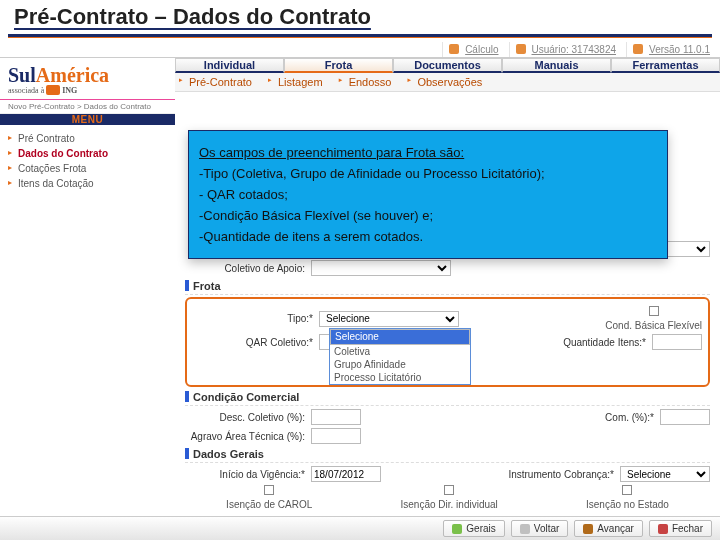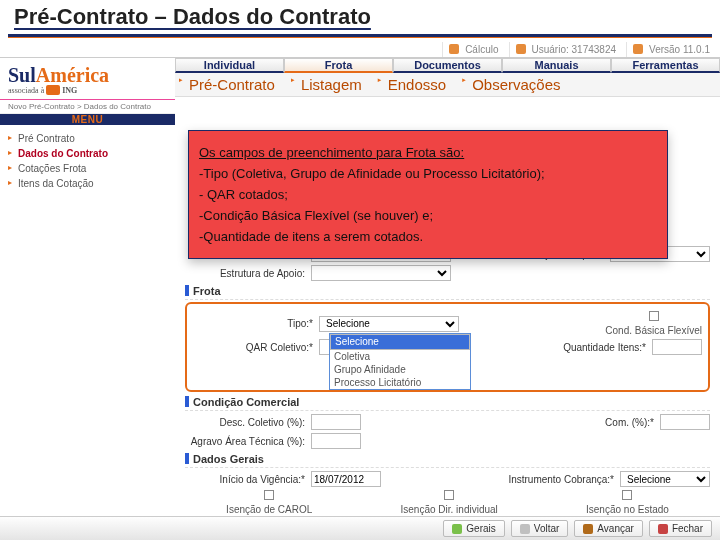--- a/index.html
+++ b/index.html
@@ -1,43 +1,43 @@
 <!DOCTYPE html>
 <html><head>
 <meta charset="utf-8">
 <style>
   * { box-sizing: border-box; margin: 0; padding: 0; }
   body { font-family: "Segoe UI", Arial, sans-serif; font-size: 11px; background: #fff; width: 720px; height: 540px; overflow: hidden; }
   .slide-title { font-size: 22px; font-weight: bold; color: #222; padding: 4px 8px 2px 14px; margin-bottom: 2px; text-decoration: underline; text-decoration-color: #1a2a66; text-underline-offset: 4px; }
   .title-rule { height: 4px; background: #e56a17; margin: 0 8px 4px 8px; border-top: 3px solid #1a2a66; border-bottom: 0; }
   .topbar { display: flex; border-bottom: 1px solid #ccc; font-size: 10px; color: #444; }
   .topbar .spacer { flex: 1; }
-  .topbar .itm { padding: 2px 10px 2px 22px; border-left: 1px solid #e4e4e4; position: relative; color: #888; }
+  .topbar .itm { padding: 2px 10px 2px 22px; border-left: 1px solid #e4e4e4; position: relative; color: #888; text-decoration: underline; }
   .topbar .itm::before { content: ""; position: absolute; left: 6px; top: 2px; width: 10px; height: 10px; background: #e58b3a; border-radius: 2px; }
   .app { display: flex; }
   .left { width: 175px; }
   .logo { padding: 6px 6px 4px 8px; font-family: "Times New Roman", serif; }
   .logo .sul { font-size: 20px; font-weight: bold; color: #1a2a66; }
   .logo .sul .a { color: #e56a17; margin-top: 45px; }
   .logo .ing { font-size: 8px; color: #555; margin-top: -2px; display: flex; align-items: center; gap: 2px; }
   .logo .ing .ico { width: 14px; height: 10px; background: #e56a17; border-radius: 2px; display: inline-block; }
   .bc { font-size: 8px; color: #777; padding: 2px 8px; border-top: 1px solid #ec4899; border-bottom: 1px solid #eee; }
   .menu-h { background: #1a2a66; color: #e56a17; font-weight: bold; text-align: center; font-size: 10px; padding: 0 0; letter-spacing: 0.5px; }
   .side { list-style: none; padding: 6px 8px; }
   .side li { padding: 2px 0 2px 10px; color: #555; font-size: 10px; position: relative; }
   .side li::before { content: "▸"; color: #e56a17; position: absolute; left: 0; font-size: 8px; }
   .side li.active a { color: #B00020; font-weight: bold; }
   .right { flex: 1; }
   .tabs { display: flex; }
   .tab { flex: 1; background: linear-gradient(#fcfcfc,#e8e8e8); border: 1px solid #ccc; border-bottom: 2px solid #1a2a66; text-align: center; font-size: 11px; padding: 0 0; color: #1a2a66; font-weight: bold; }
   .tab.active { background: linear-gradient(#fff,#f7e7d8); border-bottom: 2px solid #e56a17; }
-  .subtabs { display: flex; background: #f5f5f5; border-bottom: 1px solid #ddd; font-size: 15px; text-align: right; }
+  .subtabs { display: flex; background: #f5f5f5; border-bottom: 1px solid #ddd; font-size: 11px; text-align: right; }
   .subtabs .st { padding: 3px 12px 3px 14px; color: #b84a00; position: relative; }
   .subtabs .st::before { content: "▸"; position: absolute; left: 4px; font-size: 7px; color: #e56a17; }
-  .overlay { position: absolute; left: 188px; top: 130px; width: 480px; background: #ef4444; border: 1px solid #1a2a66; box-shadow: 0 4px 10px rgba(0,0,0,0.25); padding: 8px 10px; }
+  .overlay { position: absolute; left: 188px; top: 130px; width: 480px; background: #0ea5e9; border: 1px solid #1a2a66; box-shadow: 0 4px 10px rgba(0,0,0,0.25); padding: 8px 10px; }
   .overlay p { font-size: 13px; margin: 6px 0; }
   .overlay .head { text-decoration: underline; color: #111; }
   .overlay .opt { color: #111; }
   .form { padding: 6px 10px 2px 10px; color: #555; font-size: 10px; }
   .row { display: flex; align-items: center; margin: 3px 0; gap: 6px; }
   .row label { min-width: 120px; text-align: right; color: #333; }
   .sel, .inp { border: 1px solid #bbb; background: #fff; height: 16px; font-size: 10px; padding: 0 2px; }
   .sel { width: 140px; }
   .section { font-weight: bold; color: #333; font-size: 11px; margin: 4px 0 2px 0; }
   .section.blue::before { content: ""; display: inline-block; width: 4px; height: 11px; background: #2a5bd4; margin-right: 4px; vertical-align: -1px; }
@@ -109,21 +109,21 @@
       <div style="height:140px"></div>
 
       <div class="row">
         <label>Sucursal:*</label>
         <select class="sel" title="Selecione"><option>Selecione</option></select>
         <div class="rt"></div>
         <label>Ação de Apoio:</label>
         <select class="sel" style="width:100px"></select>
       </div>
       <div class="row">
-        <label>Estrutura de Apoio:</label>
+        <label>Coletivo de Apoio:</label>
         <select class="sel"></select>
       </div>
 
       <div class="section blue">Frota</div>
       <div class="hr"></div>
 
       <div class="tipo-box">
         <div class="row" style="position:relative">
           <label>Tipo:*</label>
           <select class="sel"><option>Selecione</option></select>

